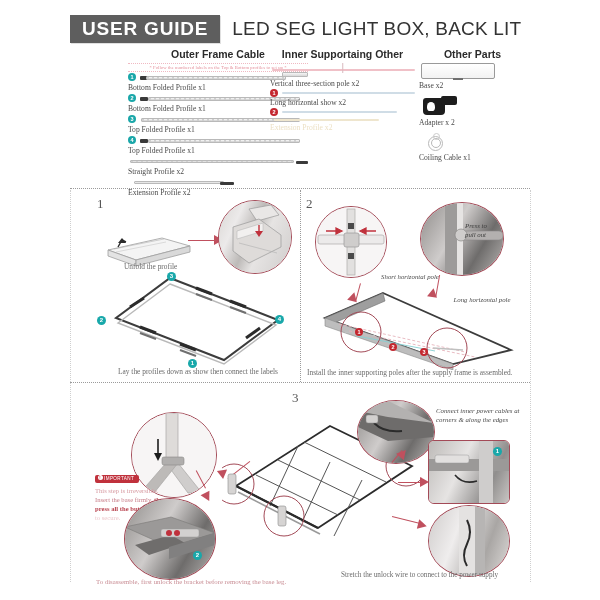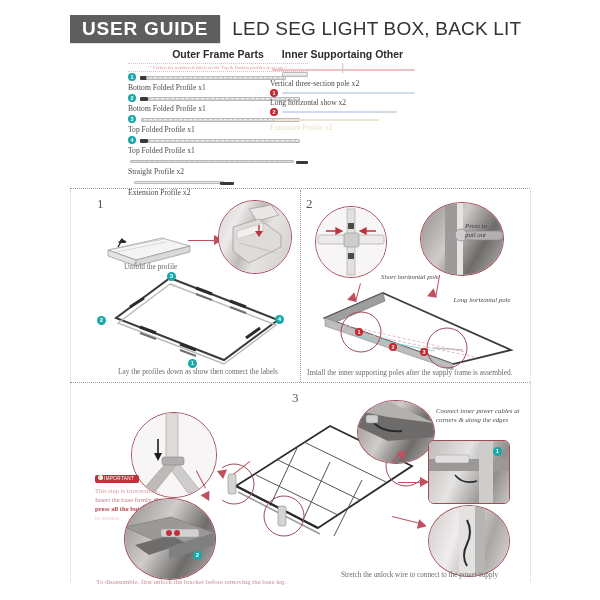--- a/index.html
+++ b/index.html
@@ -206,21 +206,21 @@
 <div class="page">
 
   <div class="header">
     <div class="ug-badge">USER GUIDE</div>
     <div class="ug-title">LED SEG LIGHT BOX, BACK LIT</div>
   </div>
 
   <div class="parts">
 
     <div class="col col-outer">
-      <div class="col-title">Outer Frame Parts</div>
+      <div class="col-title">Outer Frame Cable</div>
       <div class="note-red">* Follow the numbered labels on the Top &amp; Bottom profiles to set up *</div>
 
       <div class="part-row">
         <span class="badge teal">1</span>
         <span class="cap" style="left:12px"></span>
         <span class="bar dash" style="left:18px;right:22px"></span>
         <span class="bar" style="left:calc(100% - 26px);width:26px;top:-1px;height:5px"></span>
       </div>
       <div class="part-label">Bottom Folded Profile x1</div>
 
@@ -276,20 +276,37 @@
         <span class="badge red" style="top:0">2</span>
         <span class="ipipe blue" style="left:12px;right:18px"></span>
       </div>
 
       <div class="ibar" style="height:6px">
         <span class="ipipe tan" style="left:4px;right:36px"></span>
       </div>
       <div class="part-label faded">Extension Profile x2</div>
     </div>
 
+    <div class="col col-other">
+      <div class="col-title">Other Parts</div>
+      <div class="base-shape"></div>
+      <div class="other-label">Base x2</div>
+      <div class="adapter-shape">
+        <span class="body"></span>
+          <span class="plug"></span>
+          <span class="hole"></span>
+      </div>
+      <div class="other-label">Adapter x 2</div>
+      <div class="coil-shape">
+        <i></i>
+          <i></i>
+          <i></i>
+      </div>
+      <div class="other-label">Coiling Cable x1</div>
+    </div>
   </div>
 
   <div class="hr-dot" style="top:188px"></div>
   <div class="hr-dot" style="top:382px"></div>
   <div class="vr-dot" style="left:300px;top:190px;height:192px"></div>
   <div class="vr-dot" style="left:70px;top:190px;height:392px;border-color:#cfcfcf"></div>
   <div class="vr-dot" style="left:530px;top:190px;height:392px;border-color:#cfcfcf"></div>
 
   <div>
     <div class="stepnum" style="left:97px;top:196px">1</div>

